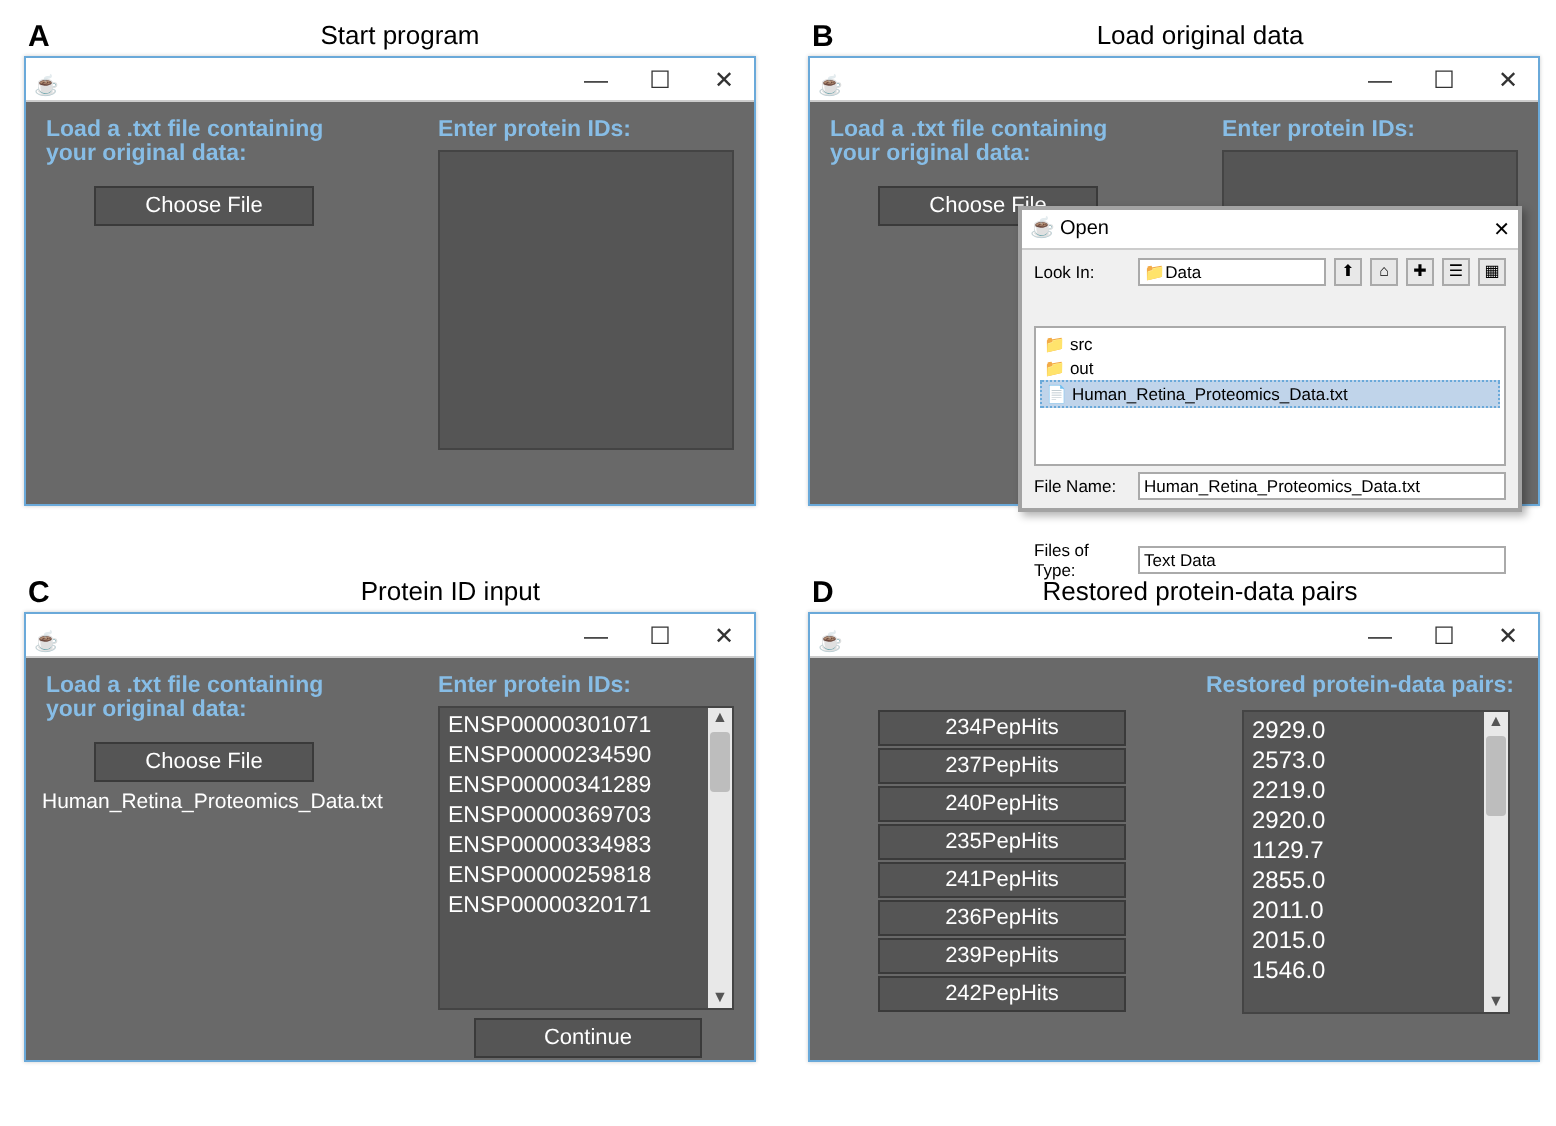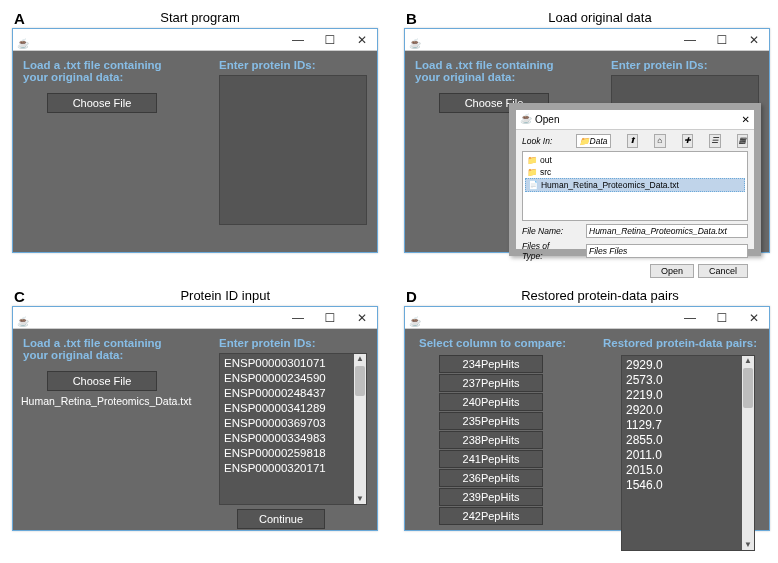--- a/index.html
+++ b/index.html
@@ -124,57 +124,56 @@
     text-align: center;
     line-height: 10px;
     color: #555;
   }
   .col-btn {
     background: #555;
     color: #fff;
     font-size: 11px;
     border: 1px solid #3a3a3a;
     padding: 2px 0;
-    width: 104px;
+    width: 124px;
     text-align: center;
     margin-bottom: 1px;
   }
   .pair-val {
     color: #fff;
     font-size: 12px;
     line-height: 15px;
   }
 
   
   .dialog {
     position: absolute;
     background: #f0f0f0;
-    border: 7px solid #a3a3a3;
+    border: 2px solid #a3a3a3;
     box-shadow: 2px 2px 4px rgba(0,0,0,0.3);
   }
   .dialog-title {
     height: 20px;
     background: #fff;
     display: flex;
     align-items: center;
     justify-content: space-between;
     padding: 0 4px;
     border-bottom: 1px solid #ccc;
     font-size: 10px;
   }
   .dialog-body {
     padding: 4px 6px;
     font-size: 9px;
   }
   .dialog-row {
     display: flex;
     align-items: center;
-    gap: 16px;
-    margin-bottom: 3px;
-    font-style: italic;
+    gap: 4px;
+    margin-bottom: 20px;
   }
   .dialog-row label {
     width: 48px;
     font-size: 8.5px;
   }
   .dialog-combo {
     flex: 1;
     height: 14px;
     background: #fff;
     border: 1px solid #aaa;
@@ -290,31 +289,31 @@
         <div class="dialog-row">
           <label>Look In:</label>
           <div class="dialog-combo">📁 <span>Data</span></div>
           <div class="dialog-iconbtn">⬆</div>
           <div class="dialog-iconbtn">⌂</div>
           <div class="dialog-iconbtn">✚</div>
           <div class="dialog-iconbtn">☰</div>
           <div class="dialog-iconbtn">▦</div>
         </div>
         <div class="file-area">
+          <div class="file-item">📁 <span>src</span></div>
           <div class="file-item">📁 <span>out</span></div>
-          <div class="file-item">📁 <span>src</span></div>
           <div class="file-item selected">📄 <span>Human_Retina_Proteomics_Data.txt</span></div>
         </div>
         <div class="dialog-row" style="margin-top:3px;">
           <label>File Name:</label>
           <div class="dialog-field">Human_Retina_Proteomics_Data.txt</div>
         </div>
         <div class="dialog-row">
           <label>Files of Type:</label>
-          <div class="dialog-combo">Files Files</div>
+          <div class="dialog-combo">Text Data</div>
         </div>
         <div class="dialog-btns">
           <div class="dialog-btn">Open</div>
           <div class="dialog-btn">Cancel</div>
         </div>
       </div>
     </div>
   </div>
 </div>
 
@@ -335,64 +334,61 @@
     <div style="position:absolute; left:10px; top:8px;">
       <div class="label-text">Load a .txt file containing</div>
       <div class="label-text">your original data:</div>
     </div>
     <div class="btn" style="position:absolute; left:34px; top:42px; width:110px;">Choose File</div>
     <div class="filename-text" style="position:absolute; left:8px; top:66px;">Human_Retina_Proteomics_Data.txt</div>
     <div class="label-text" style="position:absolute; left:206px; top:8px;">Enter protein IDs:</div>
     <div class="protein-list" style="position:absolute; left:206px; top:24px; width:148px; height:152px;">
       <div>ENSP00000301071</div>
       <div>ENSP00000234590</div>
-      <div>ENSP00000248437</div>
       <div>ENSP00000341289</div>
       <div>ENSP00000369703</div>
       <div>ENSP00000334983</div>
       <div>ENSP00000259818</div>
       <div>ENSP00000320171</div>
       <div class="scroll-track">
         <div class="scroll-arrow" style="top:0;">▲</div>
         <div class="scroll-thumb" style="height:30px;"></div>
         <div class="scroll-arrow" style="bottom:0;">▼</div>
       </div>
     </div>
-    <div class="btn" style="position:absolute; left:224px; top:180px; width:88px;">Continue</div>
+    <div class="btn" style="position:absolute; left:224px; top:180px; width:114px;">Continue</div>
   </div>
 </div>
 
 <div class="panel-label" style="left:406px; top:288px;">D</div>
 <div class="panel-title" style="left:500px; top:288px; width:200px;">Restored protein-data pairs</div>
 <div class="window" style="position:absolute; left:404px; top:306px; width:366px; height:225px;">
   <div class="titlebar">
     <div class="titlebar-left">
         <span class="java-icon"></span>
       </div>
     <div class="titlebar-controls">
       <span class="winbtn">—</span>
       <span class="winbtn">☐</span>
       <span class="winbtn">✕</span>
     </div>
   </div>
   <div class="body-area">
-    <div class="label-text" style="position:absolute; left:14px; top:8px;">Select column to compare:</div>
     <div style="position:absolute; left:34px; top:26px;">
       <div class="col-btn">234PepHits</div>
       <div class="col-btn">237PepHits</div>
       <div class="col-btn">240PepHits</div>
       <div class="col-btn">235PepHits</div>
-      <div class="col-btn">238PepHits</div>
       <div class="col-btn">241PepHits</div>
       <div class="col-btn">236PepHits</div>
       <div class="col-btn">239PepHits</div>
       <div class="col-btn">242PepHits</div>
     </div>
     <div class="label-text" style="position:absolute; left:198px; top:8px;">Restored protein-data pairs:</div>
-    <div class="protein-list" style="position:absolute; left:216px; top:26px; width:134px; height:196px;">
+    <div class="protein-list" style="position:absolute; left:216px; top:26px; width:134px; height:152px;">
       <div class="pair-val">2929.0</div>
       <div class="pair-val">2573.0</div>
       <div class="pair-val">2219.0</div>
       <div class="pair-val">2920.0</div>
       <div class="pair-val">1129.7</div>
       <div class="pair-val">2855.0</div>
       <div class="pair-val">2011.0</div>
       <div class="pair-val">2015.0</div>
       <div class="pair-val">1546.0</div>
       <div class="scroll-track">

